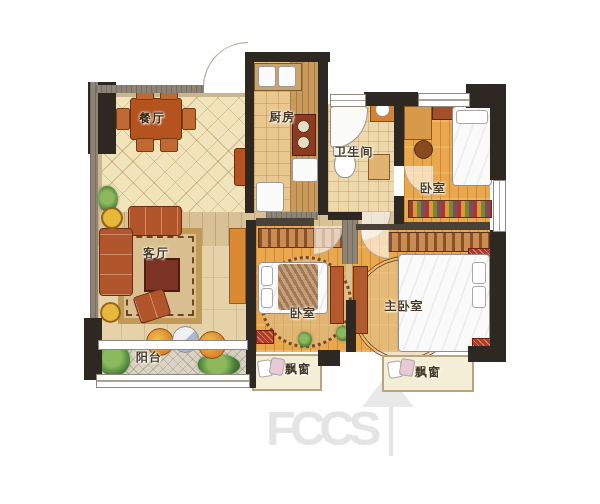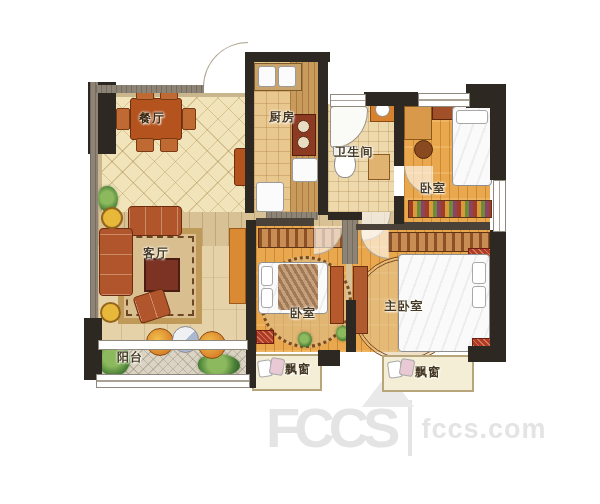--- a/index.html
+++ b/index.html
@@ -76,21 +76,21 @@
     text-shadow:0 0 3px rgba(255,255,248,.95),0 0 2px rgba(255,255,248,.95),1px 1px 2px rgba(255,255,248,.9);}
 
   
   .caption{position:absolute;left:0;top:415;width:586px;top:415px;text-align:center;z-index:60;
     font-family:"Liberation Serif",serif;font-size:21px;color:#1c1c1c;letter-spacing:1px;}
   .caption .div{padding:0 4px;font-weight:normal;}
 
   
   .wm{position:absolute;left:266px;top:386px;height:84px;display:flex;align-items:center;z-index:5;
     color:#e4e4e4;}
-  .wm-letters{font-size:56px;font-weight:800;letter-spacing:-6px;line-height:70px;
+  .wm-letters{font-size:49px;font-weight:800;letter-spacing:-6px;line-height:70px;
     font-family:"Liberation Sans",sans-serif;position:relative;}
   .wm-roof{position:absolute;left:96px;top:-20px;width:0;height:0;
     border-left:26px solid transparent;border-right:26px solid transparent;
     border-bottom:34px solid #e9e9e9;}
   .wm-divider{width:4px;height:56px;background:#e4e4e4;margin:0 9px 0 14px;}
   .wm-col{display:flex;flex-direction:column;line-height:1;}
   .wm-brand{font-size:29px;font-weight:bold;letter-spacing:3px;}
   .wm-site{font-size:27px;font-weight:bold;letter-spacing:1px;margin-top:3px;}
 </style>
 </head>
@@ -98,21 +98,20 @@
 
 <div class="stage">
 
   <div class="wm">
     <div class="wm-letters">
       <span>FCCS</span>
       <div class="wm-roof"></div>
     </div>
     <div class="wm-divider"></div>
     <div class="wm-col">
-      <span class="wm-site">fccs.com</span>
     </div>
   </div>
 
   <div>
     <div class="floor f-dining" style="left:98px;top:93px;width:147px;height:119px;"></div>
     <div class="floor f-hall" style="left:98px;top:212px;width:296px;height:34px;"></div>
     <div class="floor f-hall" style="left:344px;top:246px;width:12px;height:56px;"></div>
     <div class="floor f-ktile" style="left:254px;top:62px;width:36px;height:150px;"></div>
     <div class="floor f-cab" style="left:290px;top:62px;width:28px;height:150px;"></div>
     <div class="floor f-btile" style="left:328px;top:104px;width:66px;height:108px;"></div>
@@ -239,20 +238,20 @@
     <div class="arc" style="left:362px;top:212px;width:28px;height:28px;border-bottom:1.5px solid #b0a794;border-right:1.5px solid #b0a794;border-bottom-right-radius:100%;"></div>
     <div class="arc" style="left:314px;top:226px;width:28px;height:28px;border-bottom:1.5px solid #b0a794;border-right:1.5px solid #b0a794;border-bottom-right-radius:100%;"></div>
     <div class="arc" style="left:360px;top:230px;width:28px;height:28px;border-bottom:1.5px solid #b0a794;border-left:1.5px solid #b0a794;border-bottom-left-radius:100%;"></div>
   </div>
 
   <span class="room-label" style="left:152px;top:118px;color:#3c2a14;">餐厅</span>
   <span class="room-label" style="left:282px;top:117px;">厨房</span>
   <span class="room-label" style="left:354px;top:152px;">卫生间</span>
   <span class="room-label" style="left:433px;top:188px;">卧室</span>
   <span class="room-label" style="left:156px;top:253px;">客厅</span>
-  <span class="room-label" style="left:130px;top:357px;">阳台</span>
+  <span class="room-label" style="left:149px;top:357px;">阳台</span>
   <span class="room-label" style="left:303px;top:313px;">卧室</span>
   <span class="room-label" style="left:404px;top:306px;">主卧室</span>
   <span class="room-label" style="left:298px;top:369px;">飘窗</span>
   <span class="room-label" style="left:428px;top:372px;">飘窗</span>
 
 
 </div>
 
 </body></html>

